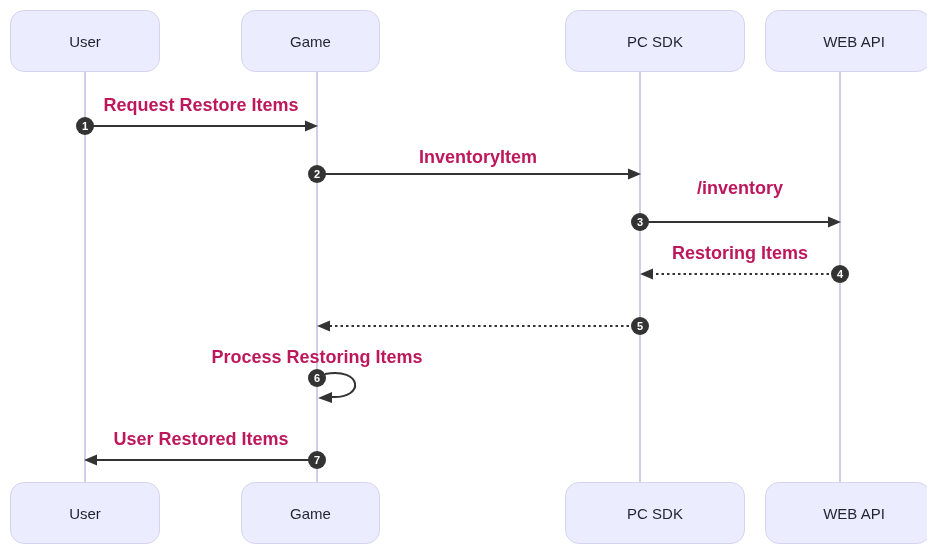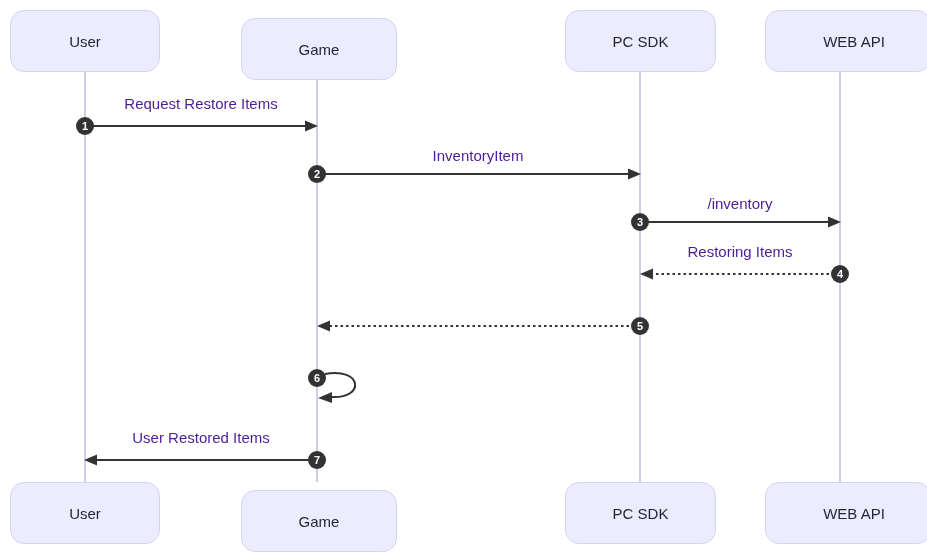--- a/index.html
+++ b/index.html
@@ -31,45 +31,45 @@
     display: flex;
     align-items: center;
     justify-content: center;
     font-size: 15px;
     color: #1f2430;
     box-sizing: border-box;
   }
   .msg-label {
     position: absolute;
     transform: translateX(-50%);
-    font-size: 15px;
-    font-weight: 400;
-    color: #4c1d95;
+    font-size: 18px;
+    font-weight: 700;
+    color: #be185d;
     white-space: nowrap;
   }
   .num-badge {
     position: absolute;
     width: 18px;
     height: 18px;
     margin-left: -9px;
     margin-top: -9px;
     border-radius: 50%;
     background: #333333;
     color: #FFFFFF;
     font-size: 11px;
     font-weight: bold;
     display: flex;
     align-items: center;
     justify-content: center;
     z-index: 3;
   }
   
   .p-user   { left: 10px;  width: 150px; }
-  .p-game   { left: 241px; width: 156px; margin-top: 8px; }
-  .p-pcsdk  { left: 565px; width: 151px; }
+  .p-game   { left: 241px; width: 139px; }
+  .p-pcsdk  { left: 565px; width: 180px; }
   .p-webapi { left: 765px; width: 166px; padding-left: 12px; }
   .row-top    { top: 10px; }
   .row-bottom { top: 482px; }
 </style>
 </head>
 <body>
 
 <div class="diagram">
 
   <svg class="arrow-layer" width="927" height="554" viewBox="0 0 927 554">
@@ -136,22 +136,23 @@
     </div>
   <div class="participant-box p-pcsdk row-bottom">
       <span>PC SDK</span>
     </div>
   <div class="participant-box p-webapi row-bottom">
       <span>WEB API</span>
     </div>
 
   <div class="msg-label" style="left:201px;  top:95px;">Request Restore Items</div>
   <div class="msg-label" style="left:478px;  top:147px;">InventoryItem</div>
-  <div class="msg-label" style="left:740px;  top:195px;">/inventory</div>
+  <div class="msg-label" style="left:740px;  top:178px;">/inventory</div>
   <div class="msg-label" style="left:740px;  top:243px;">Restoring Items</div>
+  <div class="msg-label" style="left:317px;  top:347px;">Process Restoring Items</div>
   <div class="msg-label" style="left:201px;  top:429px;">User Restored Items</div>
 
   <div class="num-badge" style="left:85px;  top:126px;">1</div>
   <div class="num-badge" style="left:317px; top:174px;">2</div>
   <div class="num-badge" style="left:640px; top:222px;">3</div>
   <div class="num-badge" style="left:840px; top:274px;">4</div>
   <div class="num-badge" style="left:640px; top:326px;">5</div>
   <div class="num-badge" style="left:317px; top:378px;">6</div>
   <div class="num-badge" style="left:317px; top:460px;">7</div>
 

